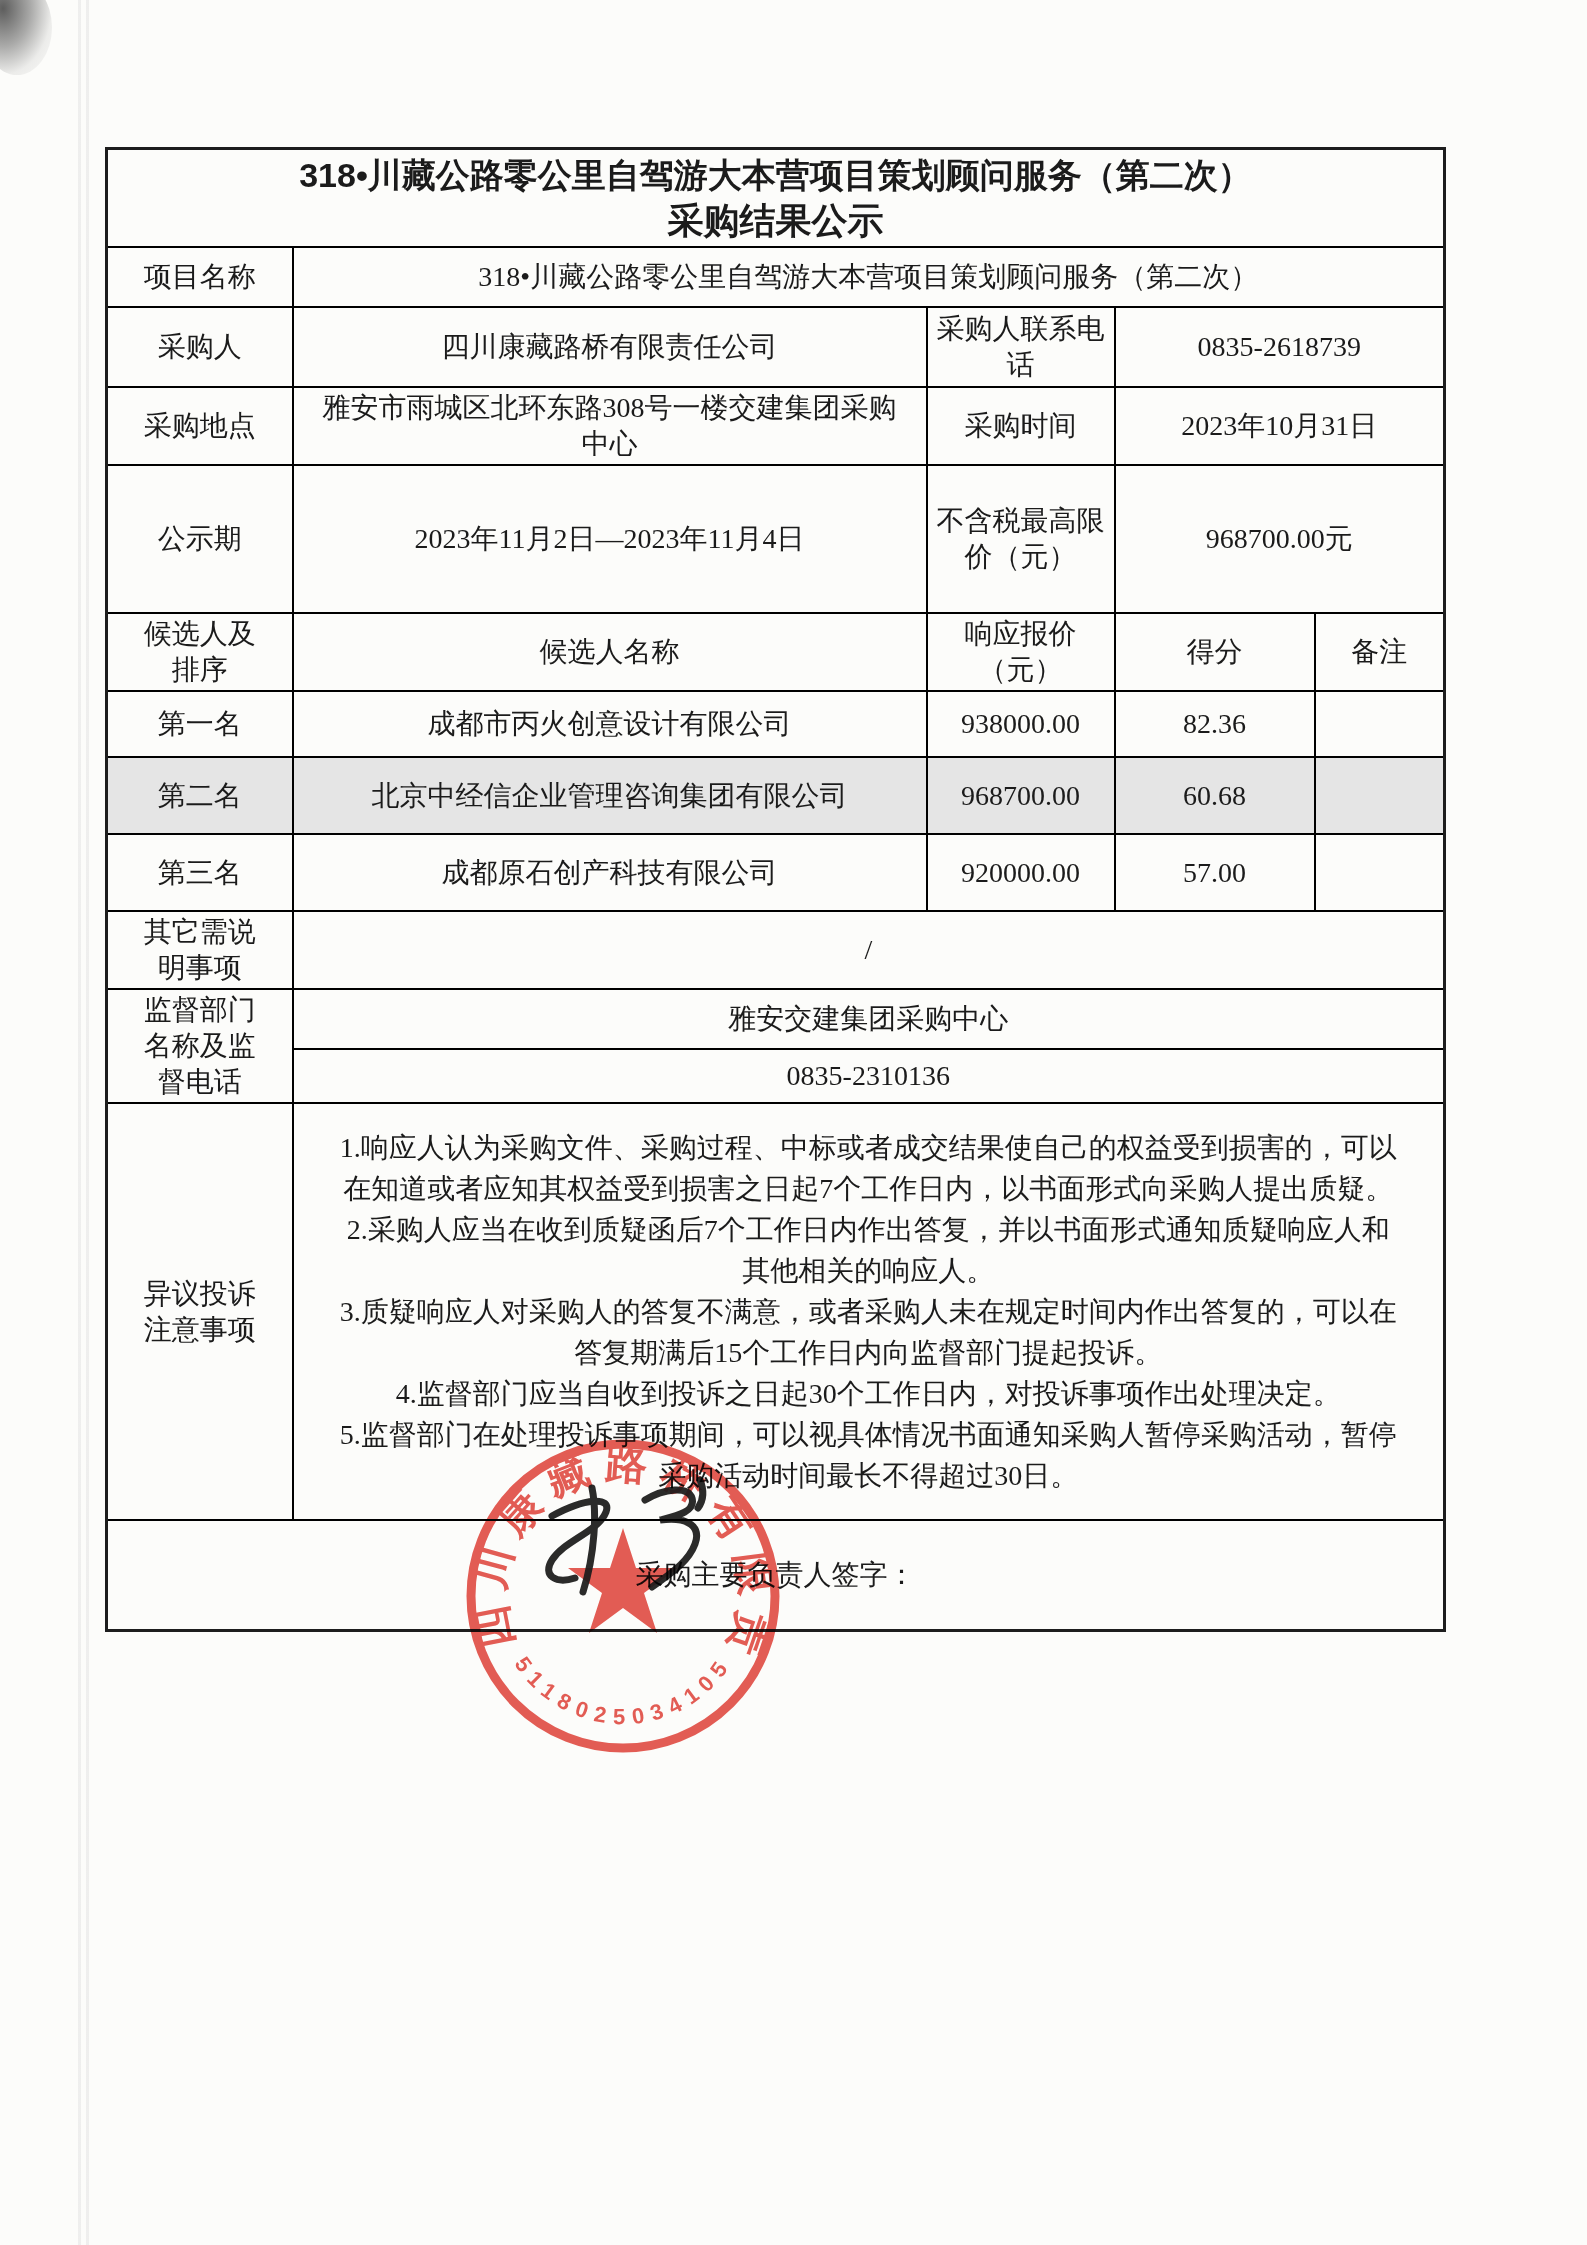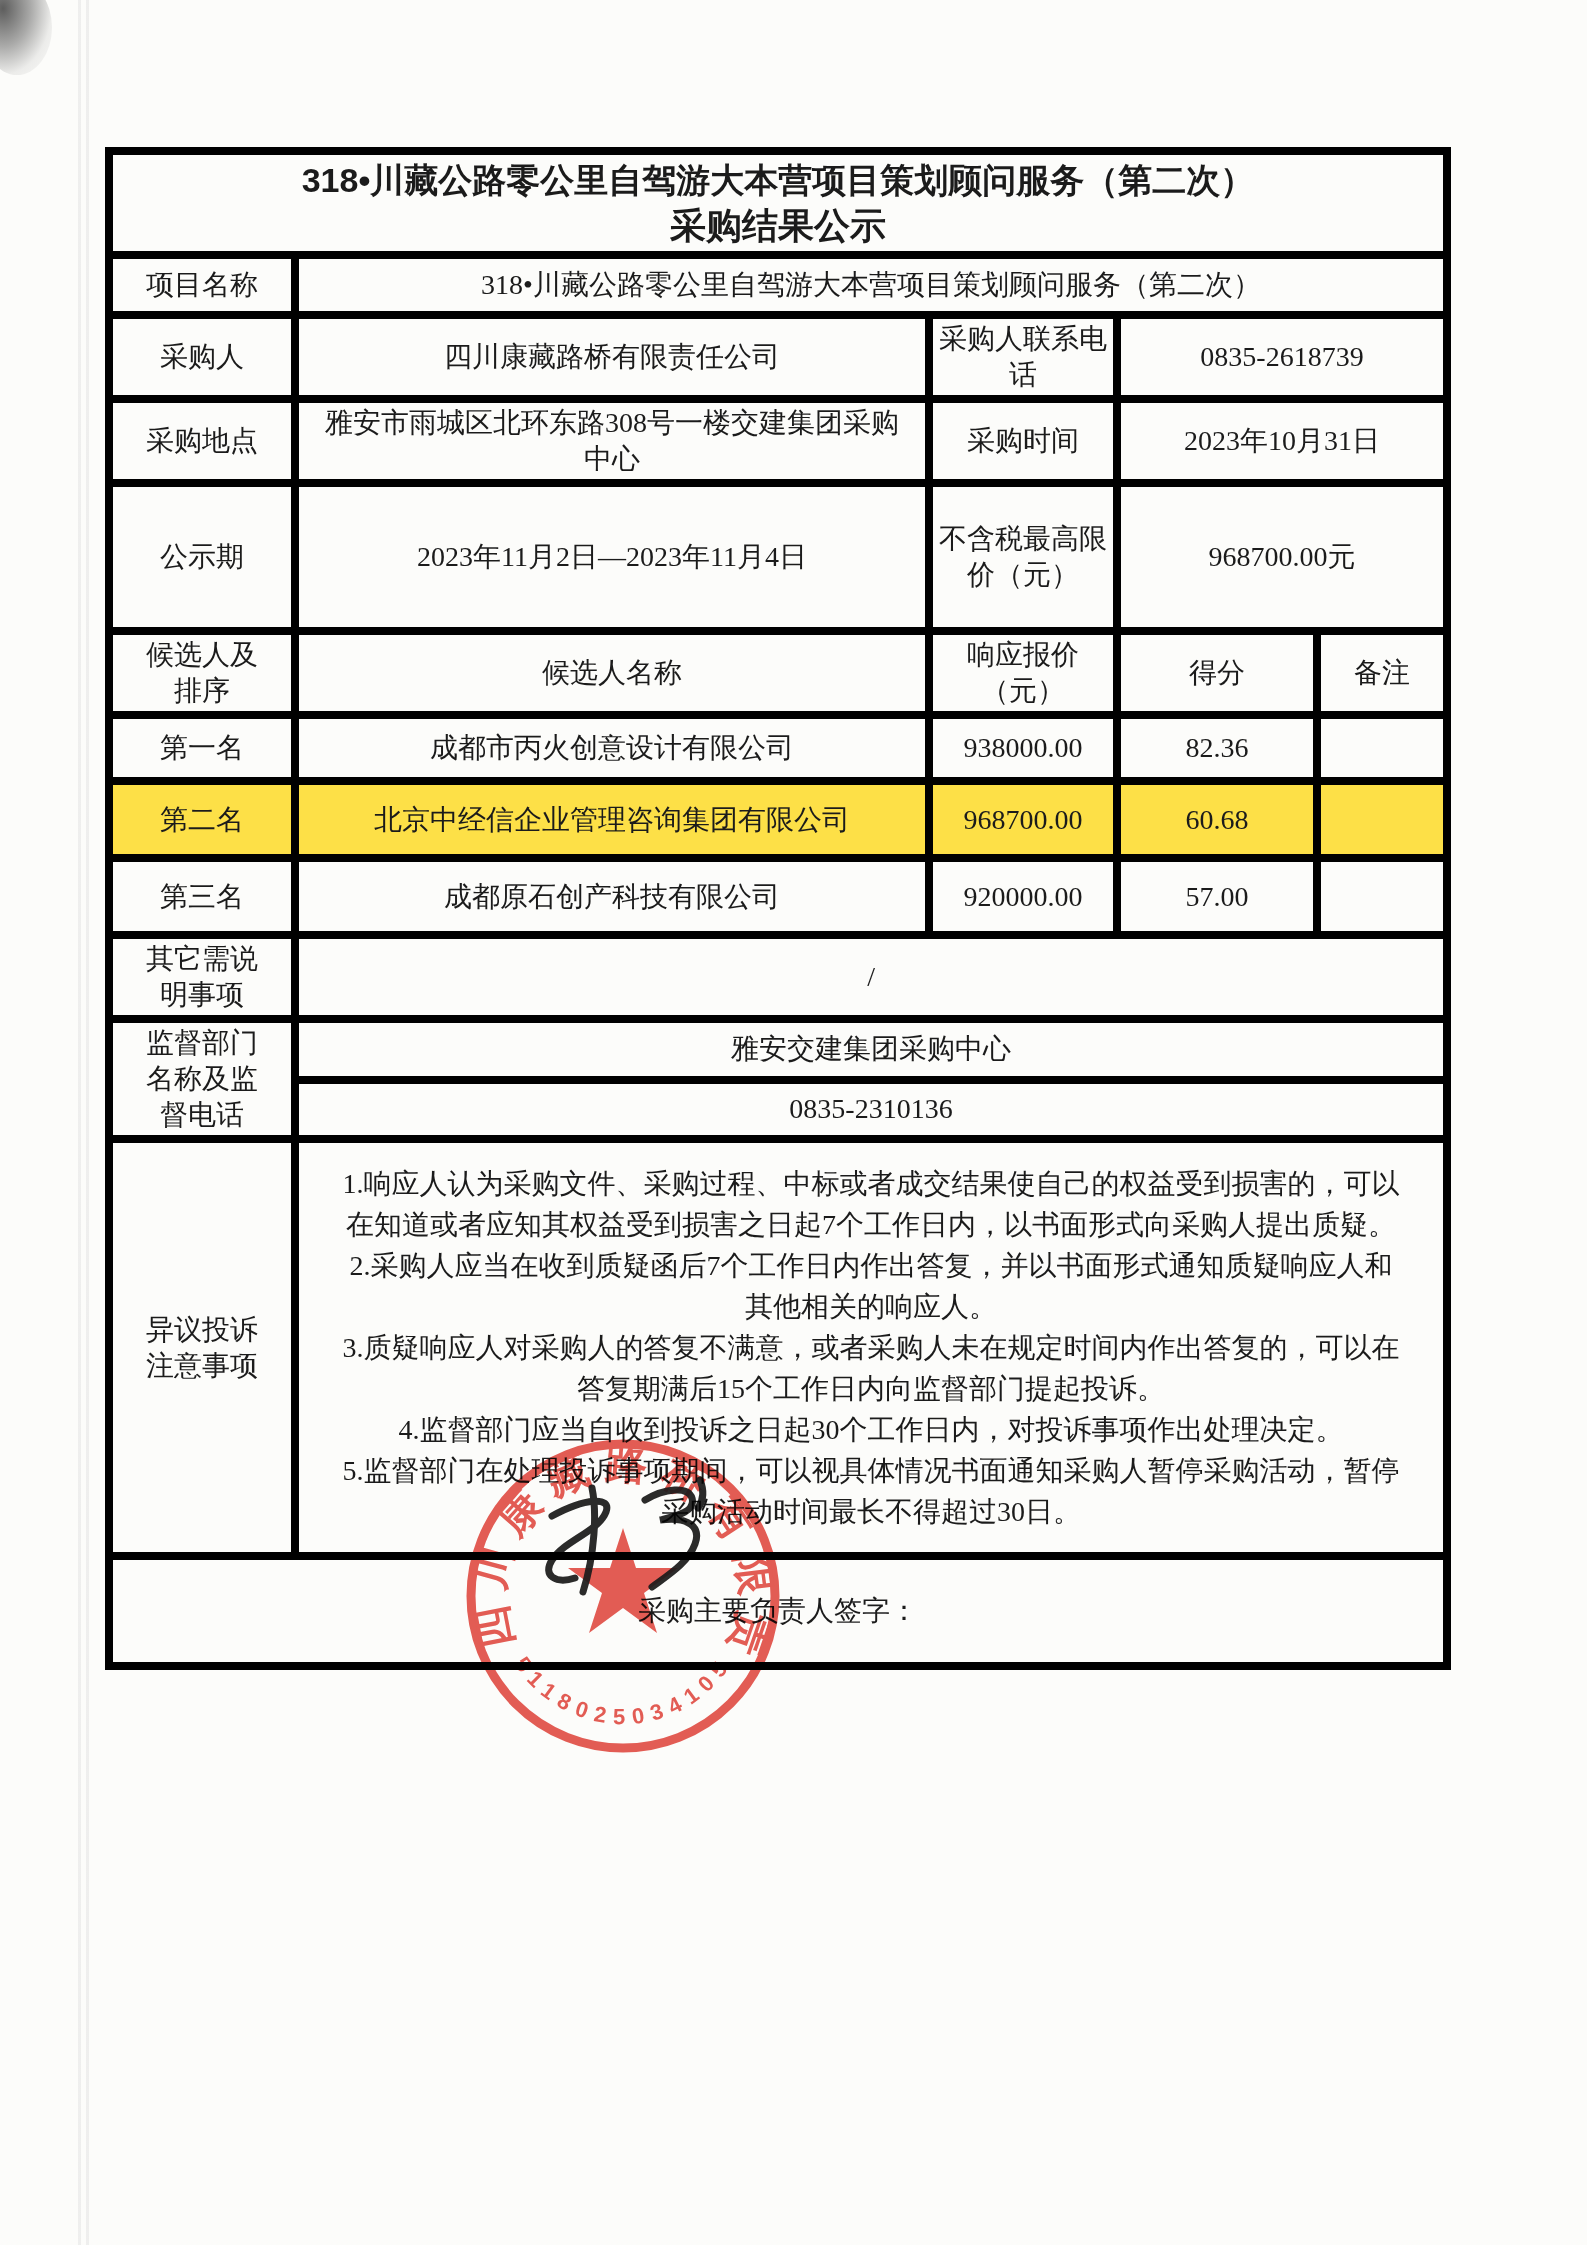--- a/index.html
+++ b/index.html
@@ -20,35 +20,35 @@
   .streak{
     position:absolute;left:78px;top:0;width:16px;height:2245px;
     background:repeating-linear-gradient(90deg, rgba(120,120,130,.10) 0 3px, rgba(0,0,0,0) 3px 8px);
   }
   table.doc{
     position:absolute;left:105px;top:147px;
     width:1338px;border-collapse:collapse;table-layout:fixed;
     border:3px solid #1d1d1d;
   }
   table.doc td{
-    border:8px solid #000000;
+    border:2px solid #000000;
     padding:2px 4px;
     vertical-align:middle;
     font-size:28px;
     line-height:36px;
     text-align:center;
     overflow:hidden;
   }
   td.title-cell{padding:4px 10px;}
   .t1{font-family:"Liberation Sans","DejaVu Sans",sans-serif;font-weight:bold;font-size:34px;line-height:46px;text-align:center;}
   .t2{font-family:"Liberation Sans","DejaVu Sans",sans-serif;font-weight:bold;font-size:36px;line-height:46px;text-align:center;}
   td.lbl{white-space:pre-line;}
   td.lbl-left{white-space:pre-line;text-align:left;padding-left:8px;margin-left:27px;}
   td.val-left{text-align:left;white-space:pre-line;padding-left:6px;font-size:29px;}
-  tr.hl td{background:#fde047;}
+  tr.hl td{background:#e5e5e5;}
   td.notice{
     text-align:left;vertical-align:top;
     padding:22px 24px 10px 12px;
   }
   td.notice p{margin:0;white-space:pre-line;font-size:28px;line-height:41px;}
   td.sign-cell{text-align:left;padding-left:10px;font-size:29px;}
   svg.stamp{
     position:absolute;left:0;top:0;width:1587px;height:2245px;
     pointer-events:none;
     mix-blend-mode:multiply;

